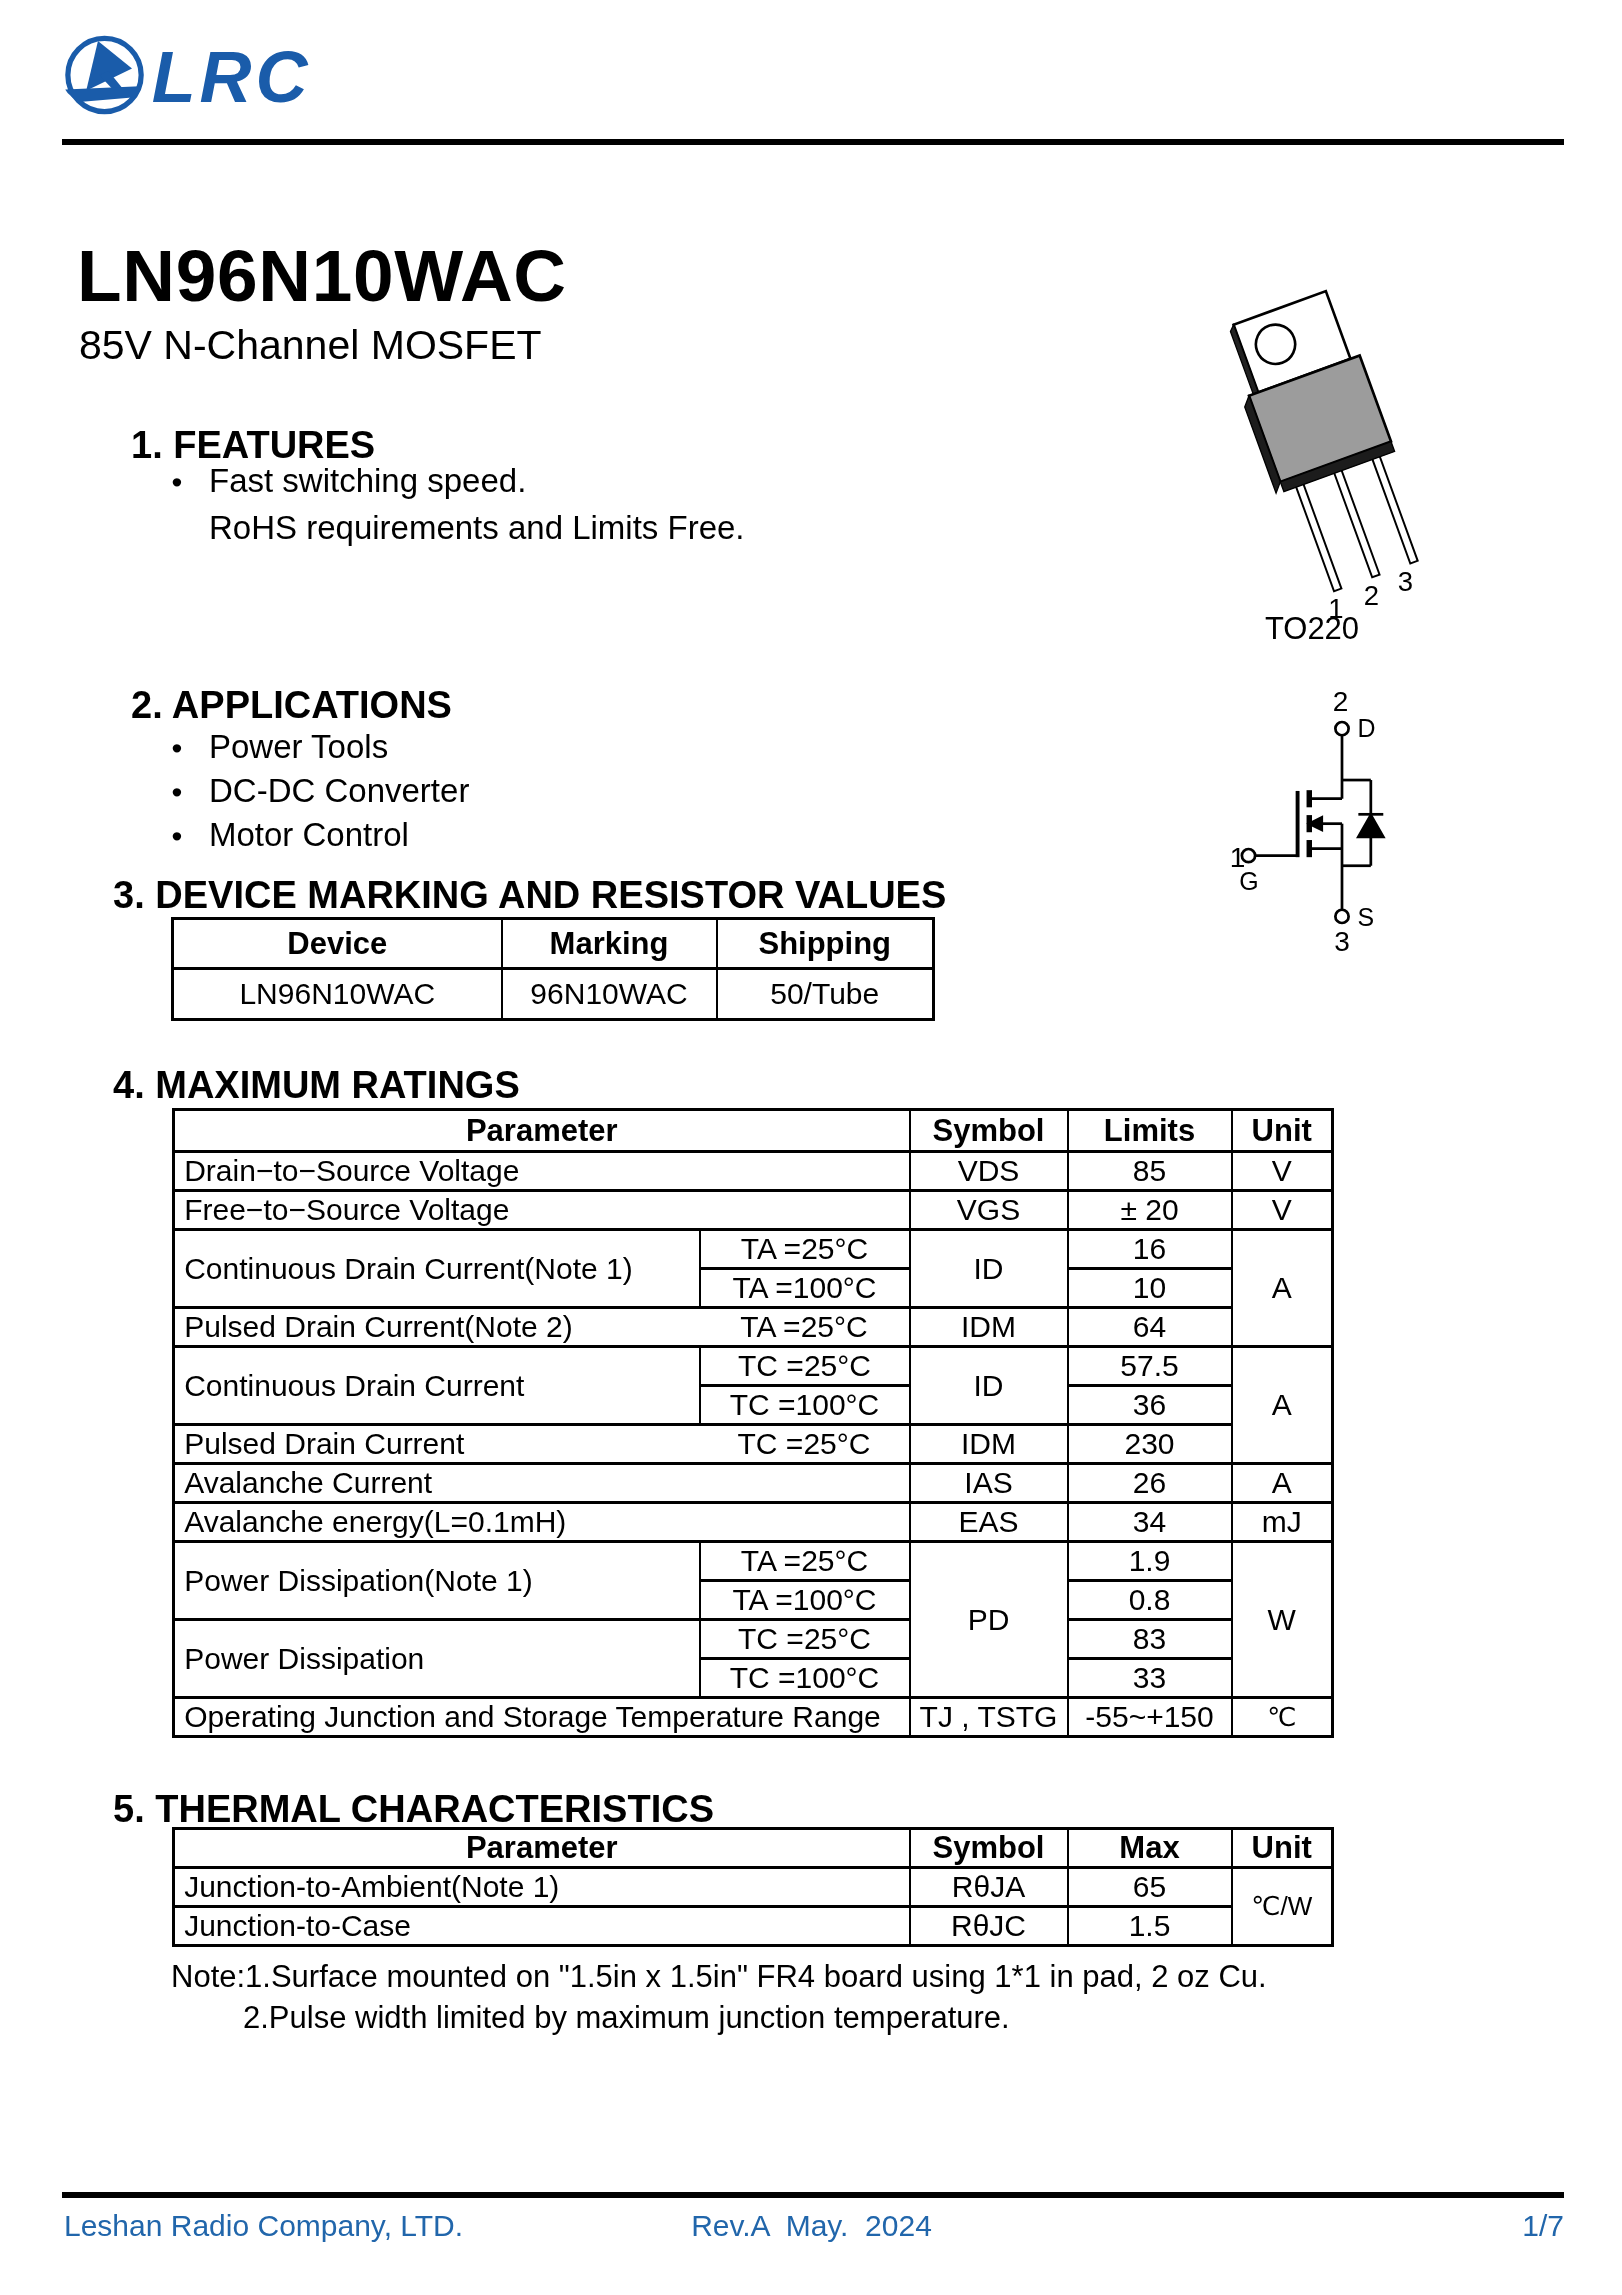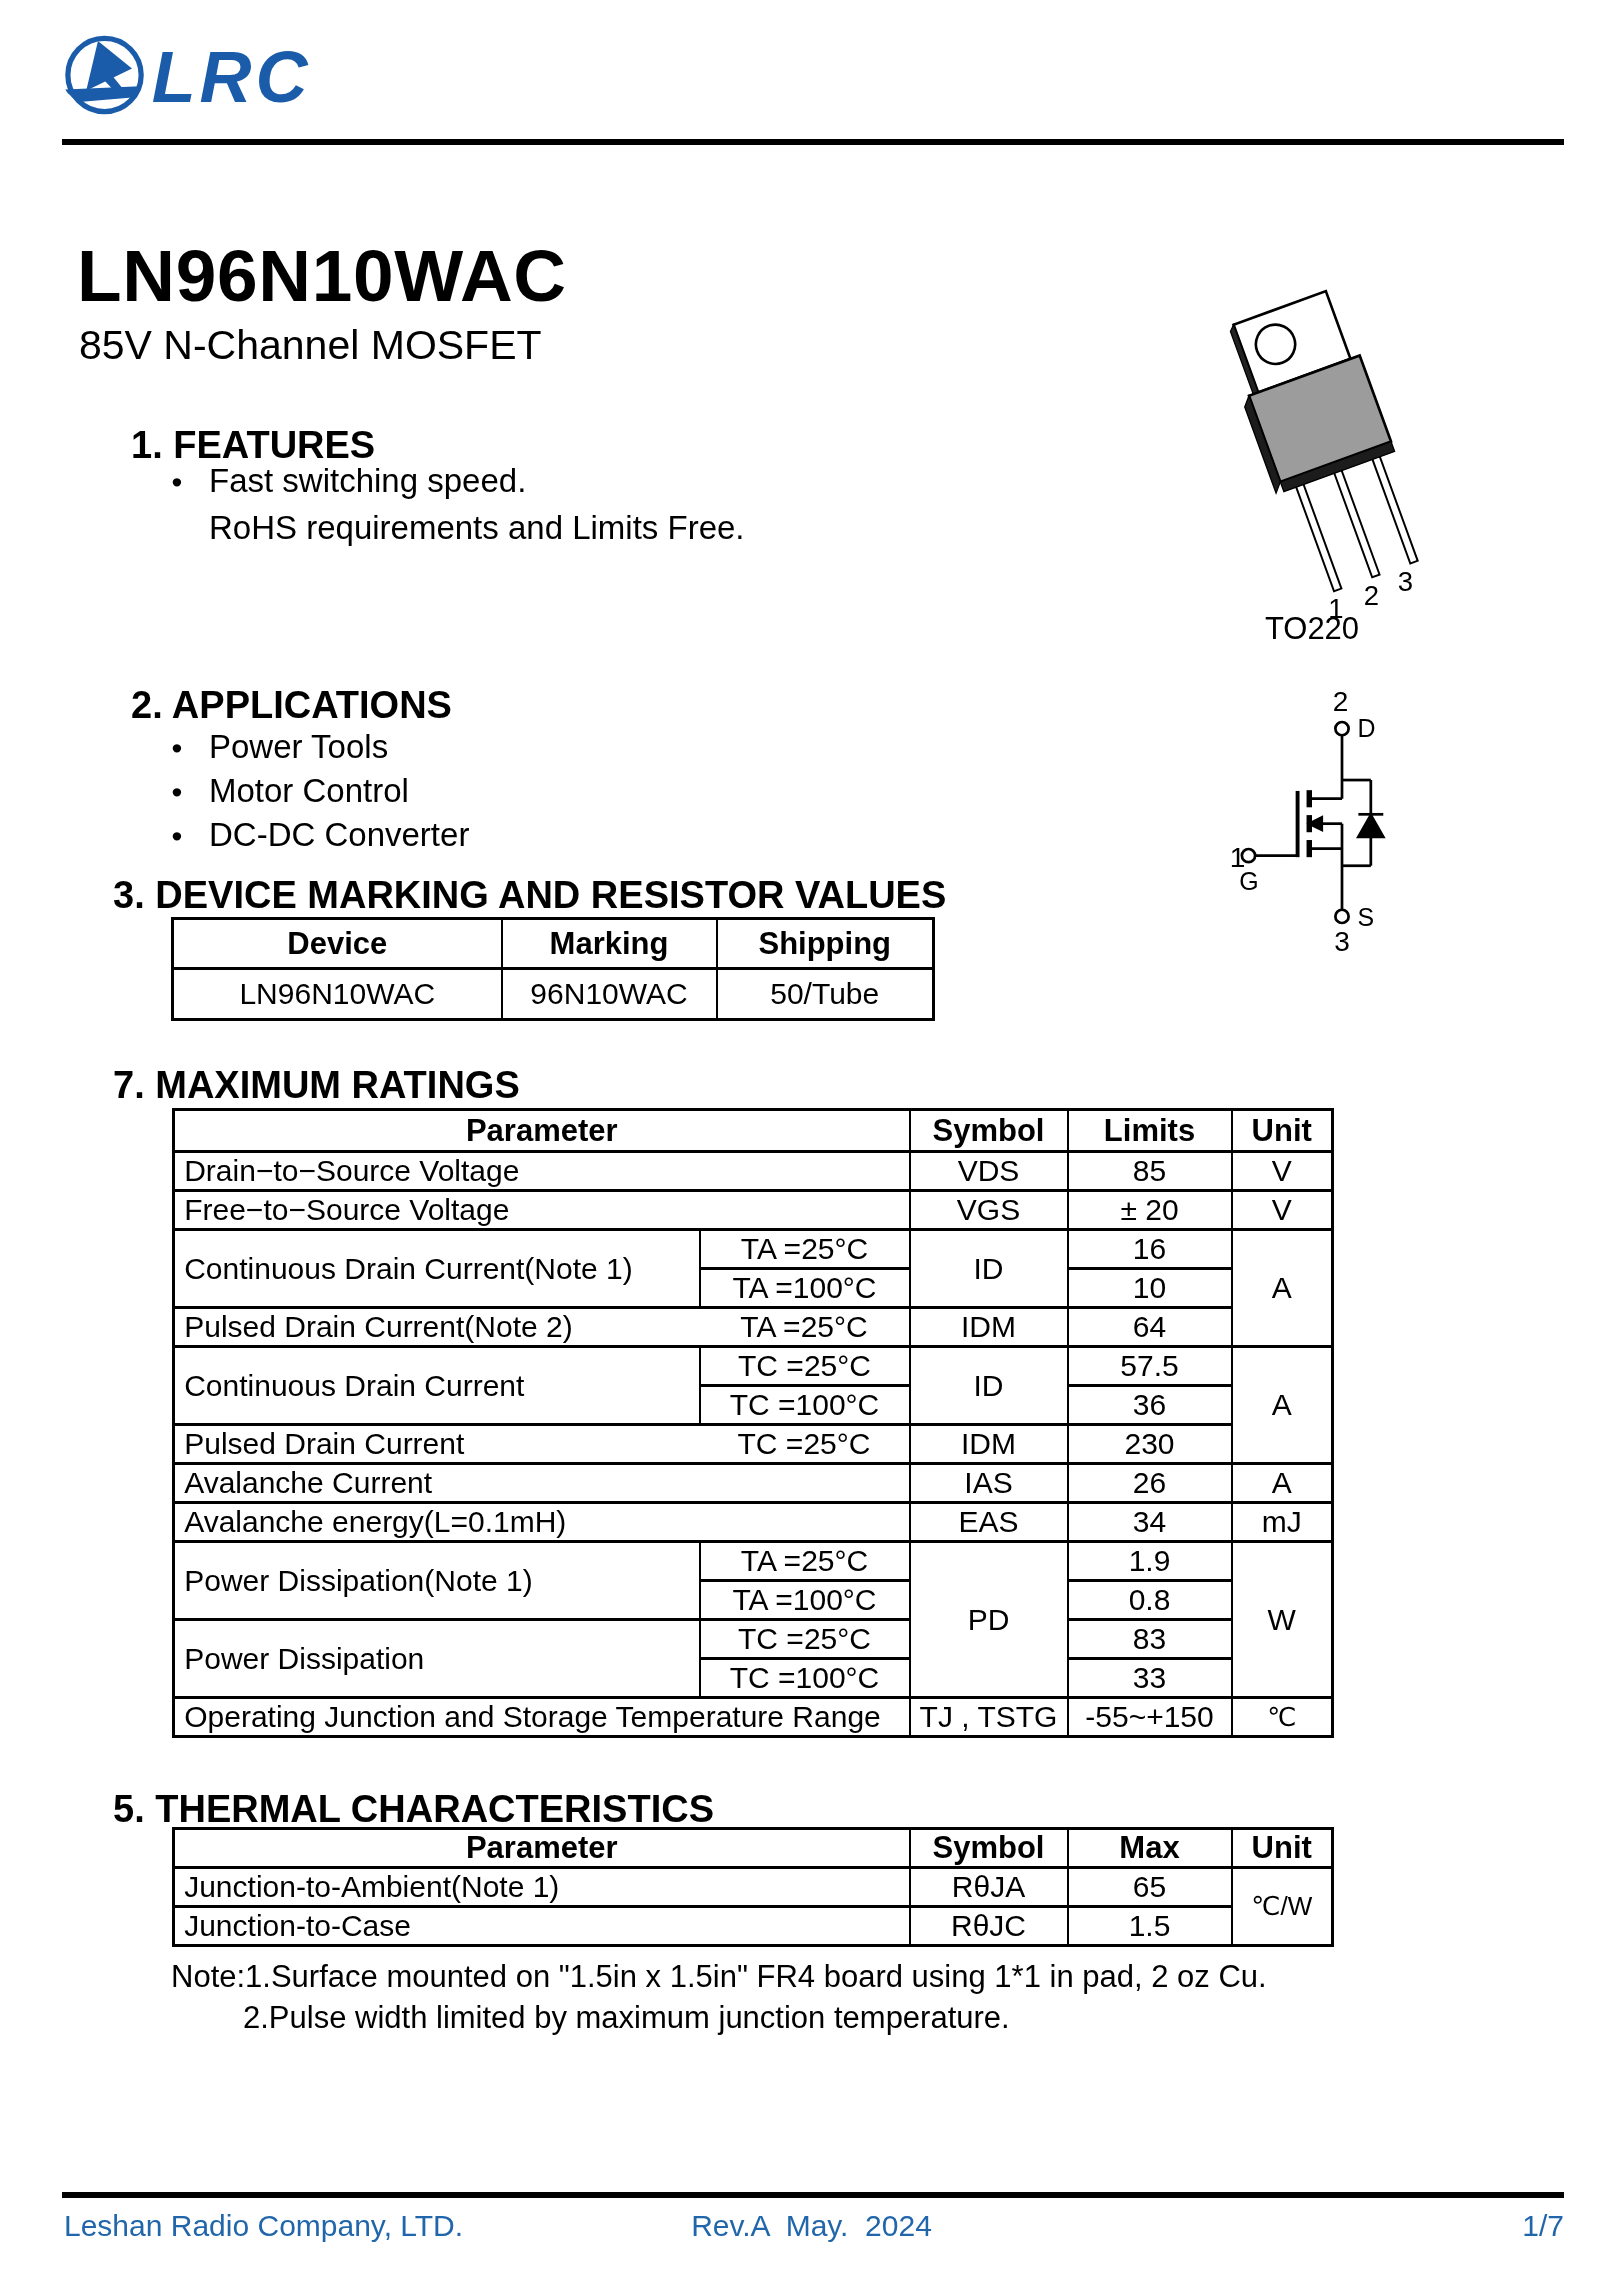--- a/index.html
+++ b/index.html
@@ -83,25 +83,25 @@
 </div>
 
 <div class="abs sec-h" style="left:131px; top:684px;">2. APPLICATIONS</div>
 <ul class="abs blist apps" style="left:171px; top:728px; width:785px;">
   <li>
       <span class="bullet"></span>
       <span>Power Tools</span>
     </li>
   <li>
       <span class="bullet"></span>
+      <span>DC-DC Converter</span>
+    </li>
+  <li>
+      <span class="bullet"></span>
       <span>Motor Control</span>
-    </li>
-  <li>
-      <span class="bullet"></span>
-      <span>DC-DC Converter</span>
     </li>
 </ul>
 
 <div class="abs" style="left:1228px; top:692px;">
   <svg width="168" height="261" viewBox="0 0 215 335">
     <g stroke="#000" stroke-width="3.5" fill="none">
       <circle cx="146" cy="47" r="8.5"></circle>
       <line x1="146" y1="55.5" x2="146" y2="137"></line>
       <line x1="104" y1="137" x2="146" y2="137"></line>
       <line x1="146" y1="113" x2="183" y2="113"></line>
@@ -144,21 +144,21 @@
     <th>Shipping</th>
   </tr>
   <tr style="height:51px;">
     <td>LN96N10WAC</td>
     <td>96N10WAC</td>
     <td>50/Tube</td>
   </tr>
 </tbody>
   </table>
 
-<div class="abs sec-h" style="left:113px; top:1064px;">7. MAXIMUM RATINGS</div>
+<div class="abs sec-h" style="left:113px; top:1064px;">4. MAXIMUM RATINGS</div>
 <table class="abs dtable" style="left:172px; top:1108px; width:1159px;">
   <colgroup>
       <col style="width:526px">
       <col style="width:210px">
       <col style="width:158px">
       <col style="width:164px">
       <col style="width:101px">
     </colgroup>
   <tbody>
       <tr style="height:42px;">

